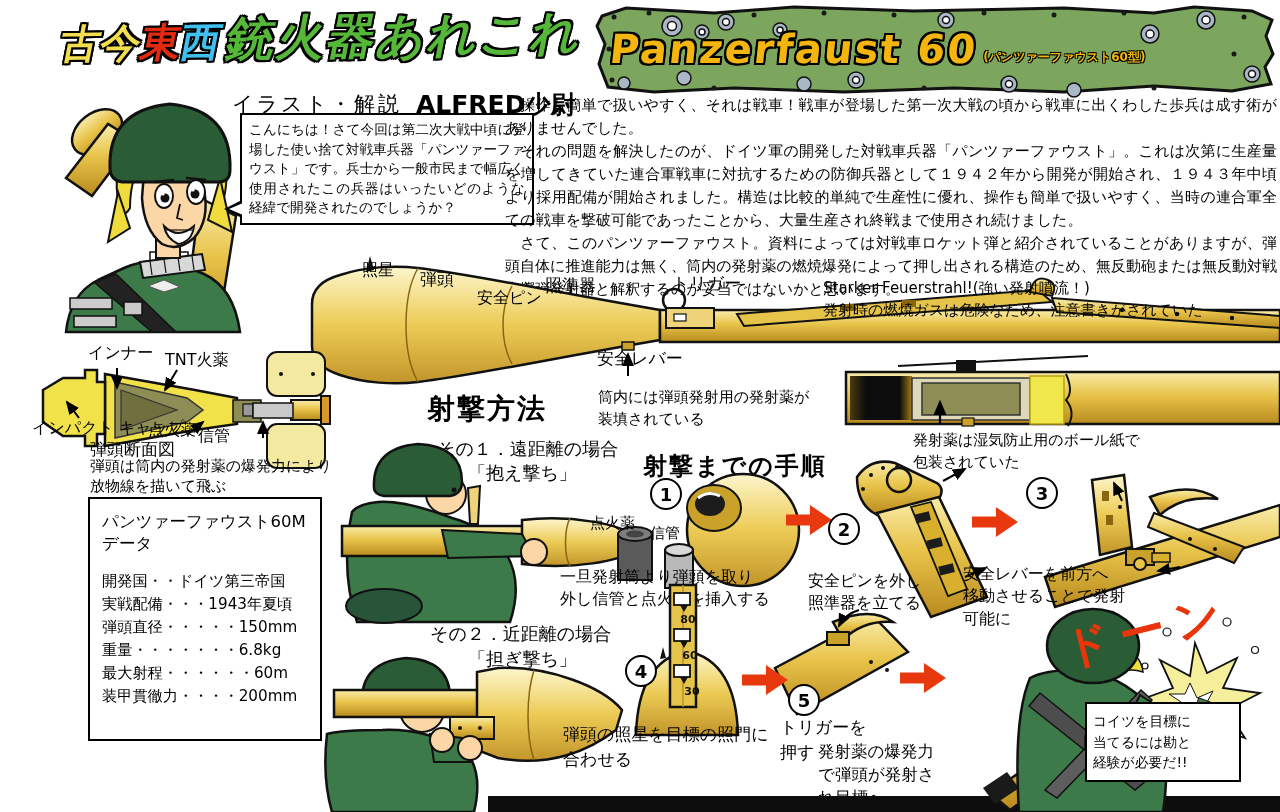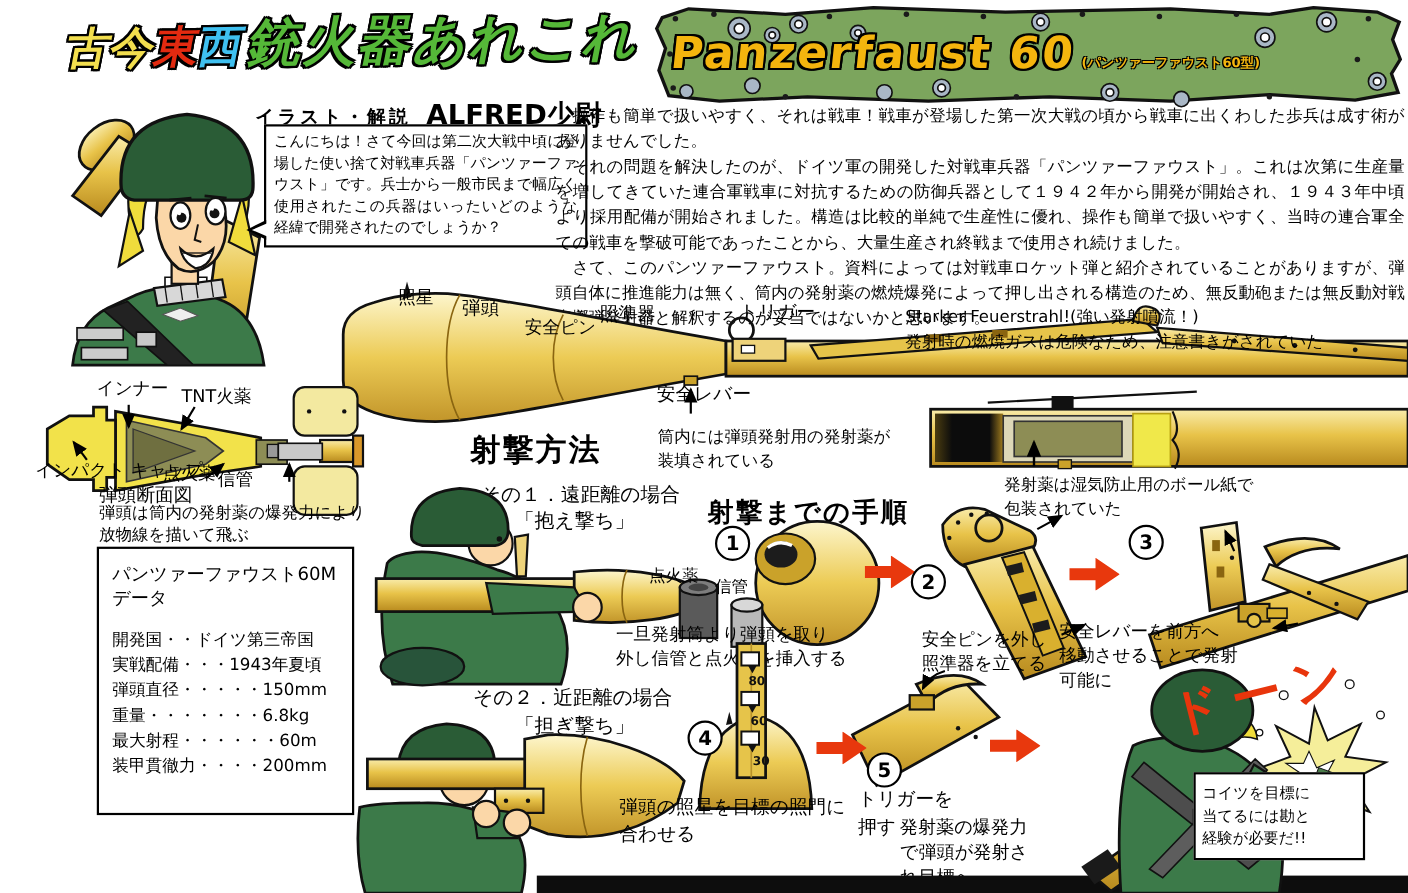--- a/index.html
+++ b/index.html
@@ -19,21 +19,21 @@
   .t-red{color:#e22a10;font-size:40px;}
   .t-blu{color:#3fc0f0;font-size:40px;}
   .t-grn{color:#55b838;font-size:48px;letter-spacing:2px;}
 
   .banner{left:594px;top:4px;width:684px;height:92px;}
   .banner-textrow{left:610px;top:26px;display:flex;align-items:flex-end;gap:6px;white-space:nowrap;}
   .banner-title{font-size:40px;font-weight:bold;color:#f4b50e;transform:skewX(-6deg);letter-spacing:2px;}
   .banner-sub{font-size:12px;font-weight:bold;color:#f4b50e;padding-bottom:6px;}
 
   .credit{left:232px;top:88px;display:flex;align-items:flex-end;gap:14px;white-space:nowrap;}
-  .credit-label{font-size:17px;letter-spacing:3px;padding-bottom:3px;font-weight:bold;}
+  .credit-label{font-size:21px;letter-spacing:3px;padding-bottom:3px;}
   .credit-author{font-size:25px;font-weight:bold;}
 
   .bubble{left:240px;top:113px;width:276px;border:2.5px solid #000;background:#fff;
           padding:5px 7px;font-size:13.6px;line-height:1.44;text-align:justify;}
   .bubble-tail{left:224px;top:200px;width:0;height:0;border-top:9px solid transparent;
                border-bottom:9px solid transparent;border-right:18px solid #000;}
   .bubble-tail-in{left:229px;top:203px;width:0;height:0;border-top:6px solid transparent;
                border-bottom:6px solid transparent;border-right:14px solid #fff;}
 
   .article{left:505px;top:94px;width:772px;font-size:15px;line-height:1.53;text-align:justify;}
@@ -361,21 +361,21 @@
       <circle cx="48" cy="34" r="2" fill="#111"></circle>
     <polygon points="62,58 124,42 172,142 116,162" fill="url(#goldV)" stroke="#111" stroke-width="2.5"></polygon>
     <polygon points="96,52 116,47 152,134 133,141" fill="#d9b02e" stroke="#111" stroke-width="1.8"></polygon>
     <rect x="100" y="58" width="15" height="9" fill="#1c1c1c" transform="rotate(-14 107 62)"></rect>
     <rect x="112" y="84" width="15" height="9" fill="#1c1c1c" transform="rotate(-14 119 88)"></rect>
     <rect x="124" y="110" width="15" height="9" fill="#1c1c1c" transform="rotate(-14 131 114)"></rect>
     <circle cx="84" cy="25" r="12" fill="none" stroke="#111" stroke-width="2.5"></circle>
     <line x1="128" y1="26" x2="150" y2="14" stroke="#000" stroke-width="2" marker-end="url(#ah)"></line>
     <line x1="150" y1="122" x2="170" y2="113" stroke="#000" stroke-width="2" marker-end="url(#ah)"></line>
   </svg>
-  <div class="abs step-text pre" style="left:838px;top:570px;">安全ピンを外し
+  <div class="abs step-text pre" style="left:808px;top:570px;">安全ピンを外し
 照準器を立てる</div>
   <div class="abs red-arrow" style="left:972px;top:507px;"></div>
 
   <div class="abs step-num" style="left:1026px;top:477px;">3</div>
   <svg class="abs" style="left:1030px;top:465px;" width="250" height="145" viewBox="0 0 250 145">
     <polygon points="15,112 250,40 250,72 25,142" fill="url(#goldV)" stroke="#111" stroke-width="2.5"></polygon>
     <polygon points="62,15 94,10 102,82 70,90" fill="url(#goldV2)" stroke="#111" stroke-width="2.5"></polygon>
     <rect x="72" y="26" width="7" height="10" fill="#8a6510"></rect>
     <rect x="76" y="50" width="7" height="10" fill="#8a6510"></rect>
     <circle cx="90" cy="42" r="2" fill="#111"></circle>

